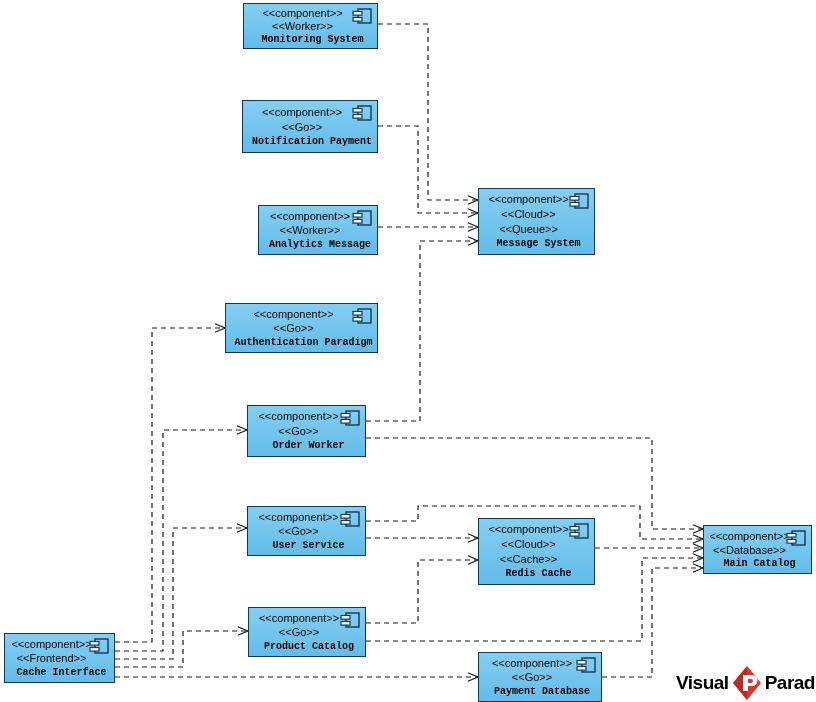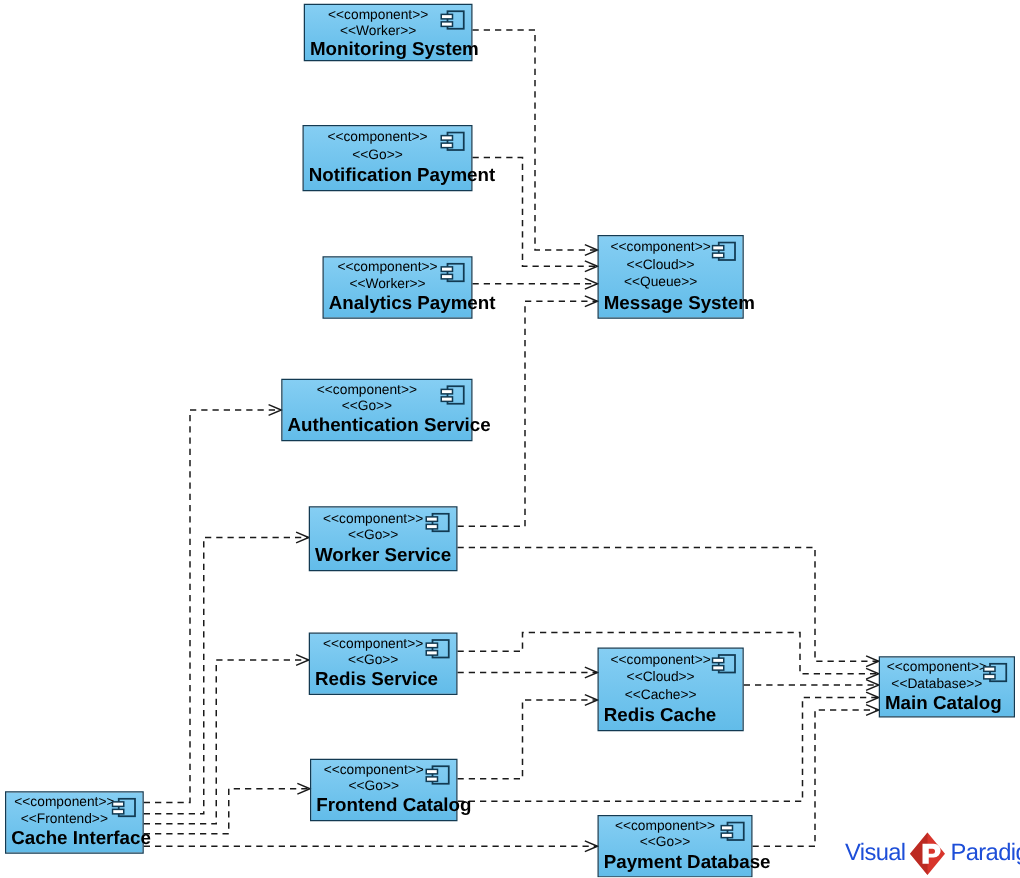--- a/index.html
+++ b/index.html
@@ -7,25 +7,25 @@
           font-family:"Liberation Sans",sans-serif;}
   #wires{position:absolute;left:0;top:0;width:816px;height:702px;}
   .dep{fill:none;stroke:#1a1a1a;stroke-width:1.2;stroke-dasharray:5 4;}
   .arrowhead{fill:none;stroke:#1a1a1a;stroke-width:1.2;}
   .component{position:absolute;box-sizing:border-box;
              background:linear-gradient(180deg,#85cef3 0%,#62bce9 100%);
              border:1.5px solid #123a52;
              display:flex;flex-direction:column;justify-content:space-evenly;
              padding:2px 0;color:#000;}
   .stereo{font-size:11px;text-align:center;padding-right:16px;white-space:nowrap;line-height:1.15;}
-  .cname{font-size:15px;font-weight:bold;text-align:left;padding-left:4px;white-space:nowrap;line-height:1.15;}
+  .cname{font-size:10px;font-weight:bold;text-align:center;padding-left:4px;white-space:nowrap;line-height:1.15;font-family:Liberation Mono, monospace;}
   .comp-icon{position:absolute;top:4px;right:4px;width:21px;height:17px;}
   #vp-logo{position:absolute;left:676px;top:663px;width:140px;height:39px;
            display:flex;align-items:center;gap:3px;}
-  .vp-text{font-size:19px;font-weight:normal;color:#1d4ed8;letter-spacing:-0.5px;}
+  .vp-text{font-size:19px;font-weight:bold;color:#000000;letter-spacing:-0.5px;}
   .vp-diamond{width:30px;height:36px;flex:0 0 auto;}
 </style>
 </head>
 <body>
 
 <div id="canvas">
   <svg id="wires" xmlns="http://www.w3.org/2000/svg" viewBox="0 0 816 702">
       <polyline points="378,24 428,24 428,200 478,200" class="dep"></polyline>
       <polyline points="467.8683290659683,204.28360176539516 478,200 467.8683290659683,195.71639823460484" class="arrowhead"></polyline>
       <polyline points="378,126 418,126 418,213 478,213" class="dep"></polyline>
@@ -77,62 +77,62 @@
         <div class="cname">Notification Payment</div>
         <svg class="comp-icon" viewBox="0 0 21 17">
       <rect x="6" y="1" width="13" height="14" fill="none" stroke="#123a52" stroke-width="1.4"></rect>
       <rect x="1" y="3.5" width="9" height="3.6" fill="#ffffff" stroke="#123a52" stroke-width="1.2"></rect>
       <rect x="1" y="9.5" width="9" height="3.6" fill="#ffffff" stroke="#123a52" stroke-width="1.2"></rect>
     </svg>
   </div>
       <div class="component" style="left: 258px; top: 205px; width: 120px; height: 50px;">
     <div class="stereo">&lt;&lt;component&gt;&gt;</div>
         <div class="stereo">&lt;&lt;Worker&gt;&gt;</div>
-        <div class="cname">Analytics Payment</div>
+        <div class="cname">Analytics Message</div>
         <svg class="comp-icon" viewBox="0 0 21 17">
       <rect x="6" y="1" width="13" height="14" fill="none" stroke="#123a52" stroke-width="1.4"></rect>
       <rect x="1" y="3.5" width="9" height="3.6" fill="#ffffff" stroke="#123a52" stroke-width="1.2"></rect>
       <rect x="1" y="9.5" width="9" height="3.6" fill="#ffffff" stroke="#123a52" stroke-width="1.2"></rect>
     </svg>
   </div>
       <div class="component" style="left: 478px; top: 188px; width: 117px; height: 67px;">
     <div class="stereo">&lt;&lt;component&gt;&gt;</div>
         <div class="stereo">&lt;&lt;Cloud&gt;&gt;</div>
         <div class="stereo">&lt;&lt;Queue&gt;&gt;</div>
         <div class="cname">Message System</div>
         <svg class="comp-icon" viewBox="0 0 21 17">
       <rect x="6" y="1" width="13" height="14" fill="none" stroke="#123a52" stroke-width="1.4"></rect>
       <rect x="1" y="3.5" width="9" height="3.6" fill="#ffffff" stroke="#123a52" stroke-width="1.2"></rect>
       <rect x="1" y="9.5" width="9" height="3.6" fill="#ffffff" stroke="#123a52" stroke-width="1.2"></rect>
     </svg>
   </div>
       <div class="component" style="left: 225px; top: 303px; width: 153px; height: 50px;">
     <div class="stereo">&lt;&lt;component&gt;&gt;</div>
         <div class="stereo">&lt;&lt;Go&gt;&gt;</div>
-        <div class="cname">Authentication Service</div>
+        <div class="cname">Authentication Paradigm</div>
         <svg class="comp-icon" viewBox="0 0 21 17">
       <rect x="6" y="1" width="13" height="14" fill="none" stroke="#123a52" stroke-width="1.4"></rect>
       <rect x="1" y="3.5" width="9" height="3.6" fill="#ffffff" stroke="#123a52" stroke-width="1.2"></rect>
       <rect x="1" y="9.5" width="9" height="3.6" fill="#ffffff" stroke="#123a52" stroke-width="1.2"></rect>
     </svg>
   </div>
       <div class="component" style="left: 247px; top: 405px; width: 119px; height: 52px;">
     <div class="stereo">&lt;&lt;component&gt;&gt;</div>
         <div class="stereo">&lt;&lt;Go&gt;&gt;</div>
-        <div class="cname">Worker Service</div>
+        <div class="cname">Order Worker</div>
         <svg class="comp-icon" viewBox="0 0 21 17">
       <rect x="6" y="1" width="13" height="14" fill="none" stroke="#123a52" stroke-width="1.4"></rect>
       <rect x="1" y="3.5" width="9" height="3.6" fill="#ffffff" stroke="#123a52" stroke-width="1.2"></rect>
       <rect x="1" y="9.5" width="9" height="3.6" fill="#ffffff" stroke="#123a52" stroke-width="1.2"></rect>
     </svg>
   </div>
       <div class="component" style="left: 247px; top: 506px; width: 119px; height: 50px;">
     <div class="stereo">&lt;&lt;component&gt;&gt;</div>
         <div class="stereo">&lt;&lt;Go&gt;&gt;</div>
-        <div class="cname">Redis Service</div>
+        <div class="cname">User Service</div>
         <svg class="comp-icon" viewBox="0 0 21 17">
       <rect x="6" y="1" width="13" height="14" fill="none" stroke="#123a52" stroke-width="1.4"></rect>
       <rect x="1" y="3.5" width="9" height="3.6" fill="#ffffff" stroke="#123a52" stroke-width="1.2"></rect>
       <rect x="1" y="9.5" width="9" height="3.6" fill="#ffffff" stroke="#123a52" stroke-width="1.2"></rect>
     </svg>
   </div>
       <div class="component" style="left: 478px; top: 518px; width: 117px; height: 67px;">
     <div class="stereo">&lt;&lt;component&gt;&gt;</div>
         <div class="stereo">&lt;&lt;Cloud&gt;&gt;</div>
         <div class="stereo">&lt;&lt;Cache&gt;&gt;</div>
@@ -149,21 +149,21 @@
         <div class="cname">Main Catalog</div>
         <svg class="comp-icon" viewBox="0 0 21 17">
       <rect x="6" y="1" width="13" height="14" fill="none" stroke="#123a52" stroke-width="1.4"></rect>
       <rect x="1" y="3.5" width="9" height="3.6" fill="#ffffff" stroke="#123a52" stroke-width="1.2"></rect>
       <rect x="1" y="9.5" width="9" height="3.6" fill="#ffffff" stroke="#123a52" stroke-width="1.2"></rect>
     </svg>
   </div>
       <div class="component" style="left: 248px; top: 607px; width: 118px; height: 50px;">
     <div class="stereo">&lt;&lt;component&gt;&gt;</div>
         <div class="stereo">&lt;&lt;Go&gt;&gt;</div>
-        <div class="cname">Frontend Catalog</div>
+        <div class="cname">Product Catalog</div>
         <svg class="comp-icon" viewBox="0 0 21 17">
       <rect x="6" y="1" width="13" height="14" fill="none" stroke="#123a52" stroke-width="1.4"></rect>
       <rect x="1" y="3.5" width="9" height="3.6" fill="#ffffff" stroke="#123a52" stroke-width="1.2"></rect>
       <rect x="1" y="9.5" width="9" height="3.6" fill="#ffffff" stroke="#123a52" stroke-width="1.2"></rect>
     </svg>
   </div>
       <div class="component" style="left: 4px; top: 633px; width: 111px; height: 50px;">
     <div class="stereo">&lt;&lt;component&gt;&gt;</div>
         <div class="stereo">&lt;&lt;Frontend&gt;&gt;</div>
         <div class="cname">Cache Interface</div>

